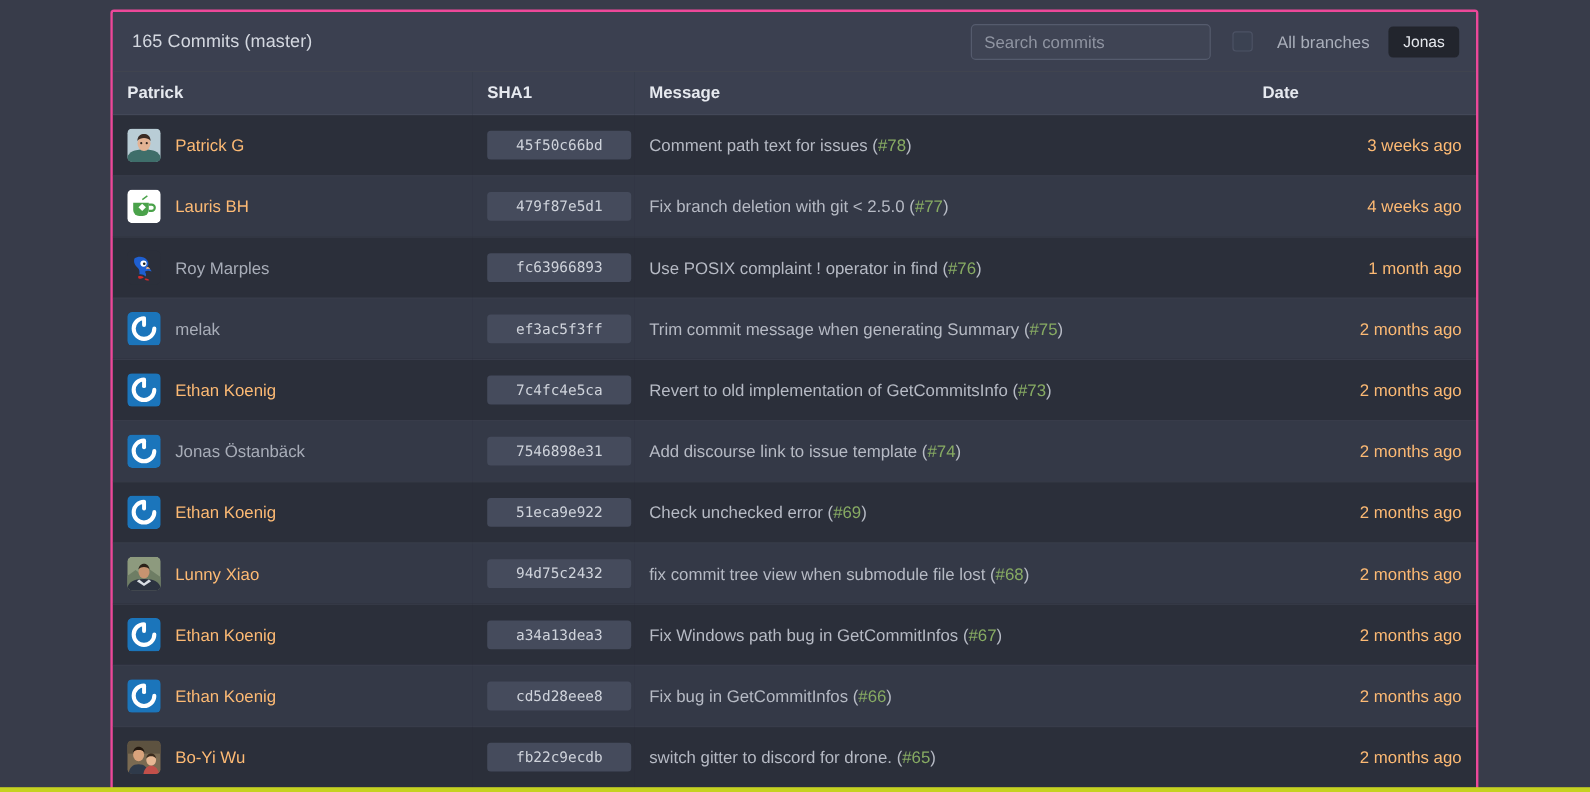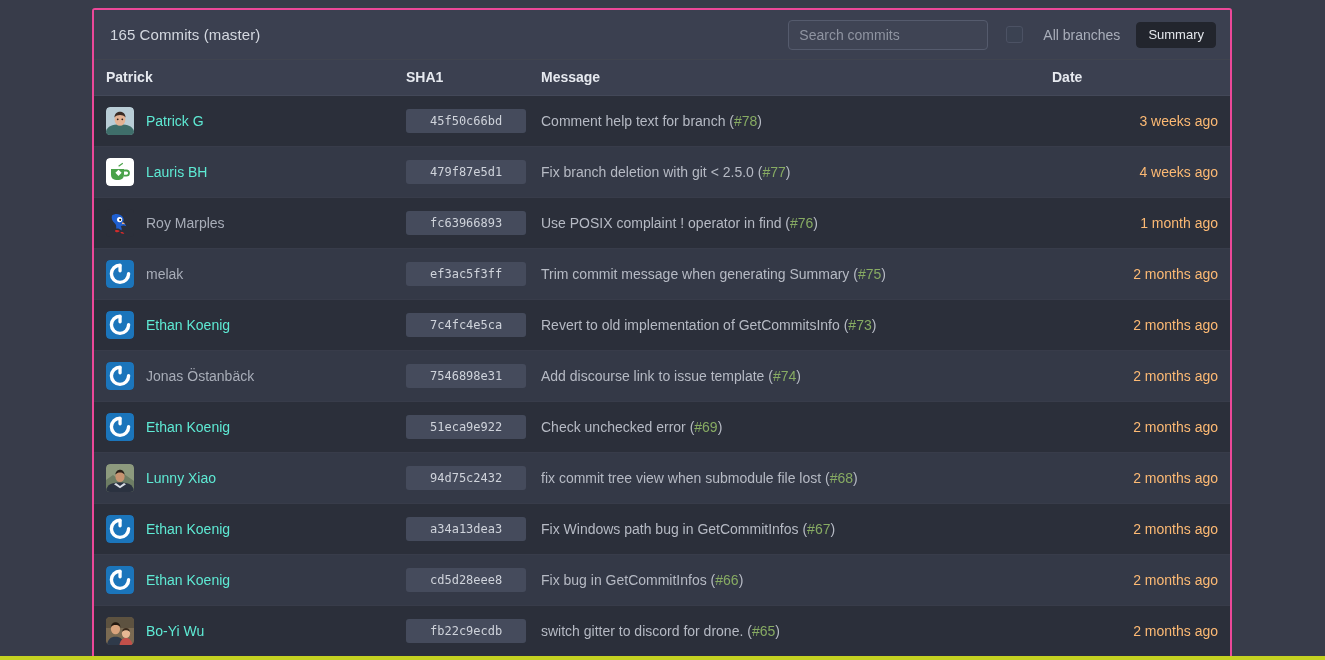--- a/index.html
+++ b/index.html
@@ -154,21 +154,21 @@
     gap: 12px;
   }
   .avatar {
     width: 28px; height: 28px;
     border-radius: 4px;
     flex: 0 0 28px;
     overflow: hidden;
     display: block;
   }
   .author-name { font-size: 14px; white-space: nowrap; }
-  .author-name.link { color: #5eead4; }
+  .author-name.link { color: #fdba74; }
   .author-name.plain { color: #a8adb8; }
 
   .sha {
     display: inline-block;
     background: #454b5c;
     color: #cfd3db;
     border-radius: 3px;
     font-family: "DejaVu Sans Mono", monospace;
     font-size: 12px;
     padding: 5px 24px;
@@ -187,21 +187,21 @@
       <div class="panel-title">165 Commits (master)</div>
 
       <div class="head-tools">
         <input class="search-input" type="text" placeholder="Search commits" style="">
 
         <label class="branch-wrap">
           <span class="checkbox"></span>
           <span class="branch-label">All branches</span>
         </label>
 
-        <button class="search-btn">Summary</button>
+        <button class="search-btn">Jonas</button>
       </div>
     </div>
 
     <table class="commits">
       <thead>
         <tr>
           <th class="col-author">Patrick</th>
           <th class="col-sha">SHA1</th>
           <th class="col-message">Message</th>
           <th class="col-date">Date</th>
@@ -216,21 +216,21 @@
                     <path d="M0 24c2-4.6 5.5-6.4 14-6.4S26 19.4 28 24v4H0z" fill="#3f6e6a"></path>
                     <ellipse cx="14" cy="12.4" rx="5.4" ry="6.4" fill="#e3b293"></ellipse>
                     <path d="M8.4 10.4c.4-4.4 3-5.7 5.6-5.7s5.2 1.3 5.6 5.7c-1.6-1.6-3.3-2.3-5.6-2.3s-4 .7-5.6 2.3z" fill="#3a2b24"></path>
                     <circle cx="11.7" cy="12.3" r="0.9" fill="#2f2420"></circle>
                     <circle cx="16.3" cy="12.3" r="0.9" fill="#2f2420"></circle>
                   </svg></span>
                 <span class="author-name link">Patrick G</span>
               </div>
             </td>
             <td class="c-sha"><span class="sha">45f50c66bd</span></td>
-            <td class="c-message"><span>Comment help text for branch (</span><span class="issue-ref">#78</span><span>)</span></td>
+            <td class="c-message"><span>Comment path text for issues (</span><span class="issue-ref">#78</span><span>)</span></td>
             <td class="c-date">3 weeks ago</td>
           </tr>
           <tr class="even">
             <td class="c-author">
               <div class="author-cell">
                 <span class="avatar"><svg viewBox="0 0 28 28" width="28" height="28">
                     <rect width="28" height="28" rx="4" fill="#ffffff"></rect>
                     <path d="M5 11h13v6a5 5 0 0 1-5 5h-3a5 5 0 0 1-5-5z" fill="#4aa24a"></path>
                     <path d="M18 12.5h2.4a2.6 2.6 0 0 1 0 5.2H18" fill="none" stroke="#4aa24a" stroke-width="1.8"></path>
                     <rect x="10.3" y="12.6" width="4.4" height="4.4" transform="rotate(45 12.5 14.8)" fill="#ffffff"></rect>

